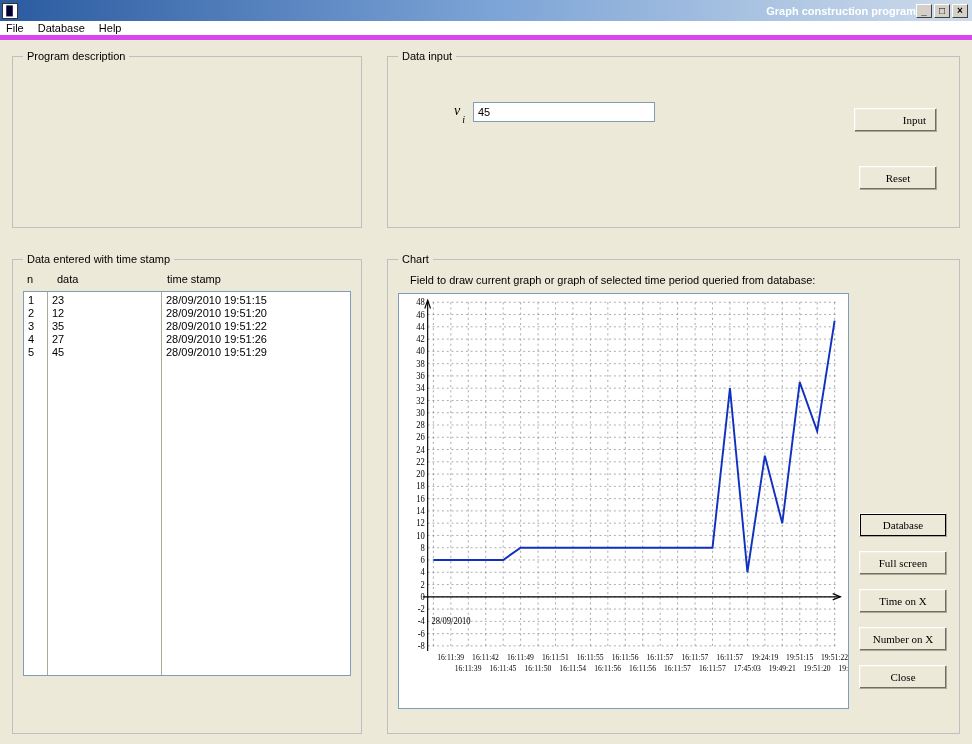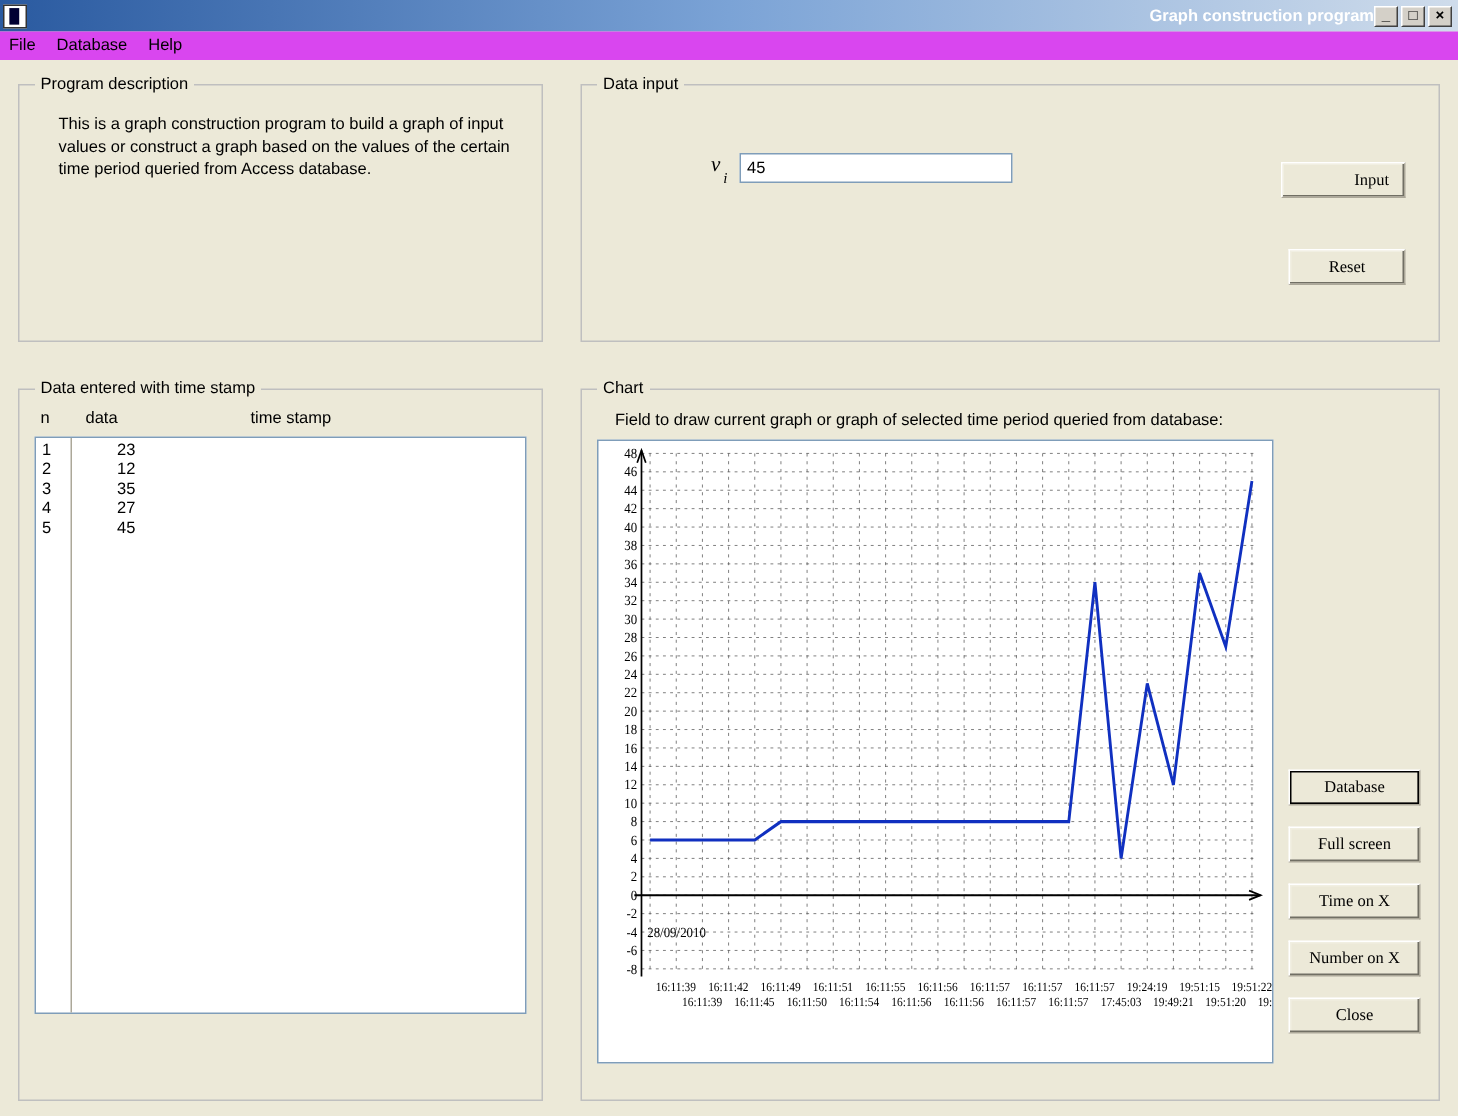--- a/index.html
+++ b/index.html
@@ -35,26 +35,26 @@
     background: #d4d0c8;
     border: 1px solid #fff;
     border-right-color: #404040;
     border-bottom-color: #404040;
     display: flex; align-items: center; justify-content: center;
     font-family: Arial; font-size: 10px; font-weight: bold;
     color: #000;
   }
   .menubar {
     height: 19px;
-    background: #d946ef;
+    background: #ffffff;
     display: flex;
     align-items: center;
     padding-left: 6px;
     gap: 14px;
-    border-bottom: 1px solid #d946ef;
+    border-bottom: 5px solid #d946ef;
   }
   .menubar span { cursor: default; }
   .content {
     padding: 10px 12px;
     display: grid;
     grid-template-columns: 350px 1fr;
     grid-template-rows: 178px 1fr;
     gap: 25px;
     height: calc(744px - 21px - 19px);
   }
@@ -77,21 +77,21 @@
   
   .data-input-row {
     display: flex;
     align-items: center;
     margin-top: 32px;
   }
   .vi-label {
     font-style: italic;
     font-family: "Times New Roman", serif;
     font-size: 14px;
-    margin-left: 76px;
+    margin-left: 56px;
     margin-right: 10px;
     position: relative;
   }
   .vi-label sub { font-size: 10px; position: relative; top: 4px; left: 2px;}
   input.textbox {
     width: 182px;
     height: 20px;
     border: 1px solid #7f9db9;
     padding: 1px 4px;
     font-family: Tahoma, Arial;
@@ -131,21 +131,21 @@
     height: 385px;
     display: flex;
     font-size: 11px;
   }
   .listview .lv-col {
     border-right: 1px solid #aca899;
     padding-top: 2px;
   }
   .listview .lv-col:last-child { border-right: none; }
   .lv-col.col-n { width: 24px; }
-  .lv-col.col-data { width: 114px; margin-left: 26px; }
+  .lv-col.col-data { width: 114px; }
   .lv-col.col-time { flex: 1; }
   .lv-col div { padding: 0 4px; line-height: 13px; }
 
   
   .chart-desc { margin: 0 0 6px 12px; line-height: 1.3; }
   .chart-body {
     display: flex;
     gap: 10px;
     height: calc(100% - 34px);
   }
@@ -188,21 +188,20 @@
 <div class="menubar">
   <span>File</span>
   <span>Database</span>
   <span>Help</span>
 </div>
 
 <div class="content">
 
   <fieldset class="group">
     <legend>Program description</legend>
-    <div class="desc-text">This is a graph construction program to build a graph of input values or construct a graph based on the values of the certain time period queried from Access database.</div>
   </fieldset>
 
   <fieldset class="group" style="position:relative;">
     <legend>Data input</legend>
     <div class="data-input-row">
       <span class="vi-label"><span>v</span><sub>i</sub></span>
       <input class="textbox" value="45" style="">
       <button class="btn btn-right-col" style="top:46px;padding-left:48px;">Input</button>
     </div>
     <button class="btn btn-right-col" style="top:104px;">Reset</button>
@@ -222,20 +221,27 @@
           <div>3</div>
           <div>4</div>
           <div>5</div>
         </div>
       <div class="lv-col col-data" id="lv-data">
           <div>23</div>
           <div>12</div>
           <div>35</div>
           <div>27</div>
           <div>45</div>
+        </div>
+      <div class="lv-col col-time" id="lv-time">
+          <div>28/09/2010 19:51:15</div>
+          <div>28/09/2010 19:51:20</div>
+          <div>28/09/2010 19:51:22</div>
+          <div>28/09/2010 19:51:26</div>
+          <div>28/09/2010 19:51:29</div>
         </div>
     </div>
   </fieldset>
 
   <fieldset class="group">
     <legend>Chart</legend>
     <div class="chart-desc">Field to draw current graph or graph of selected time period queried from database:</div>
     <div class="chart-body">
       <div class="chart-box">
         <svg id="chart-svg" width="100%" height="100%" viewBox="0 0 470 400" preserveAspectRatio="none">

